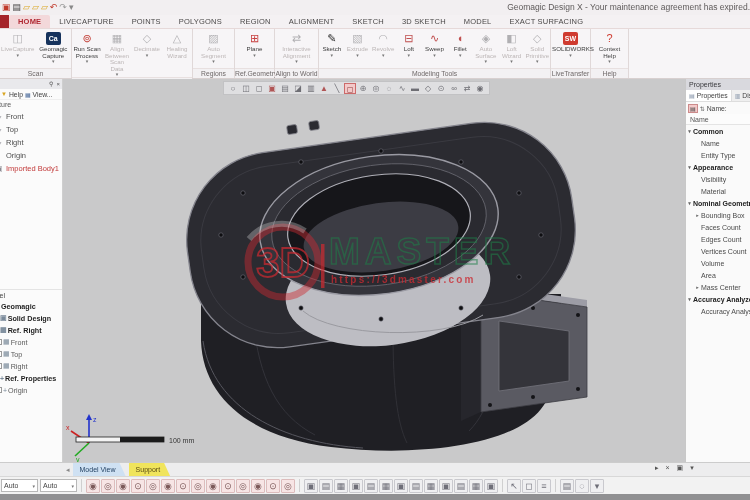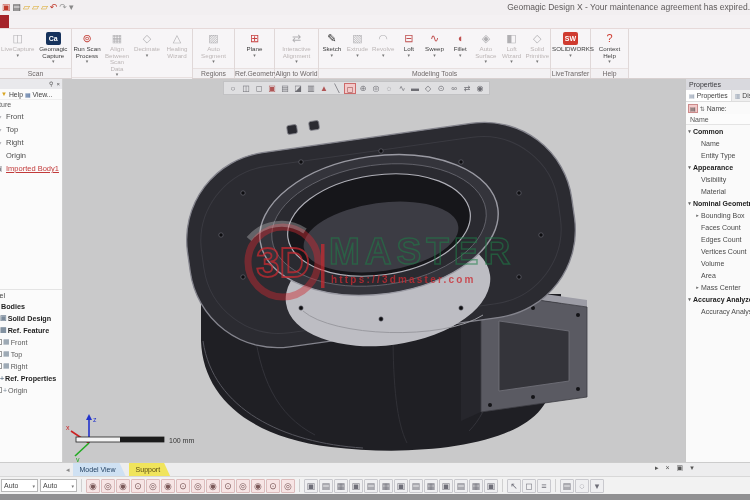--- a/index.html
+++ b/index.html
@@ -109,20 +109,41 @@
 
   <span class="qi" style="color: rgb(154, 154, 154);">↷</span>
 
   <span class="qi" style="color: rgb(136, 136, 136);">▾</span>
 </div>
     <div class="win-title">Geomagic Design X - Your maintenance agreement has expired.</div>
   </div>
 
   <div class="tabrow">
     <div class="filebtn"></div>
+    <div style="display:flex">
+  <div class="mtab active">HOME</div>
+
+  <div class="mtab">LIVECAPTURE</div>
+
+  <div class="mtab">POINTS</div>
+
+  <div class="mtab">POLYGONS</div>
+
+  <div class="mtab">REGION</div>
+
+  <div class="mtab">ALIGNMENT</div>
+
+  <div class="mtab">SKETCH</div>
+
+  <div class="mtab">3D SKETCH</div>
+
+  <div class="mtab">MODEL</div>
+
+  <div class="mtab">EXACT SURFACING</div>
+</div>
   </div>
 
   <div class="ribbon">
     <div class="rgroup" style="width:72px">
       <div class="rbuttons">
   <div class="rbtn disabled">
     <span class="ricon">
               <span class="g">◫</span>
             </span>
     <span class="rlbl">LiveCapture</span>
@@ -341,42 +362,42 @@
     <span>Right</span>
   </div>
 
   <div class="lp-row">
     <span class="ticon">+</span>
     <span>Origin</span>
   </div>
 
   <div class="lp-row">
     <span class="ticon">▣</span>
-    <span style="color: rgb(194, 58, 58); text-decoration: underline;">Imported Body1</span>
+    <span style="color: rgb(194, 58, 58);">Imported Body1</span>
   </div>
 </div>
     <div class="lp-spacer"></div>
     <div class="lp-modeltitle">Model</div>
     <div>
   <div class="mrow bold">
 
     <span class="micon"></span>
-    <span>Bodies</span>
+    <span>Geomagic</span>
   </div>
 
   <div class="mrow bold">
 
     <span class="micon">▣</span>
     <span>Solid Design</span>
   </div>
 
   <div class="mrow bold">
 
     <span class="micon">▦</span>
-    <span>Ref. Feature</span>
+    <span>Ref. Right</span>
   </div>
 
   <div class="mrow">
     <span class="chk show"></span>
     <span class="micon">▦</span>
     <span>Front</span>
   </div>
 
   <div class="mrow">
     <span class="chk show"></span>

